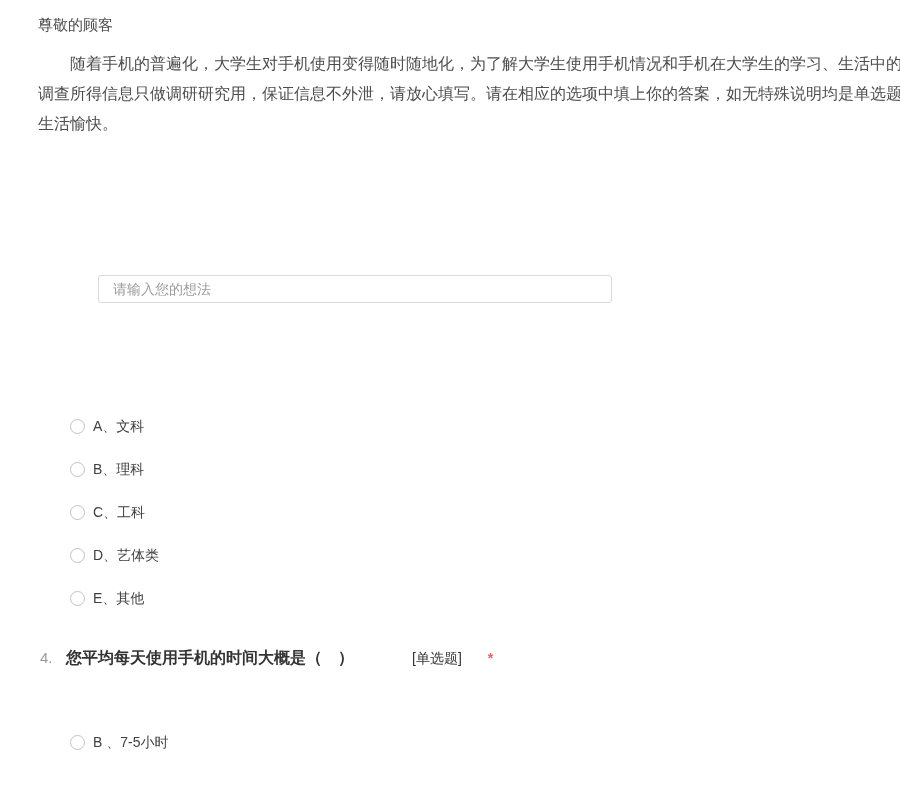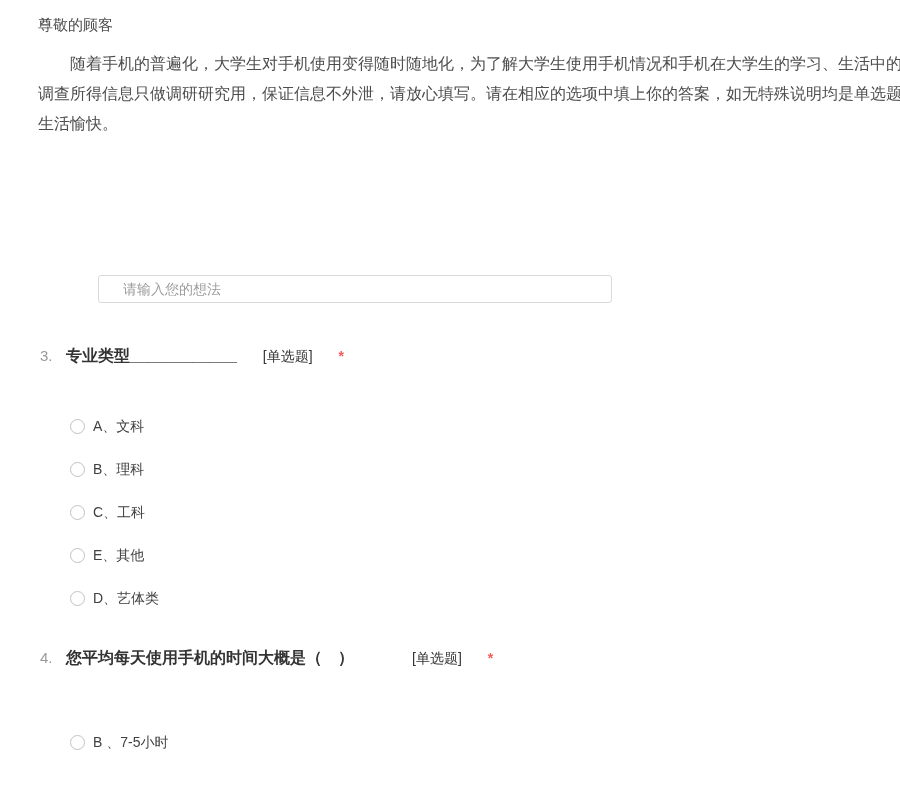--- a/index.html
+++ b/index.html
@@ -76,21 +76,21 @@
 
   .text-input {
     position: absolute;
     top: 275px;
     left: 98px;
     width: 514px;
     height: 28px;
     box-sizing: border-box;
     border: 1px solid #d9d9d9;
     border-radius: 3px;
-    padding: 0 24px;
+    padding: 0 14px;
     font-family: "Liberation Sans", "DejaVu Sans", sans-serif;
     font-size: 14px;
     color: #333333;
     outline: none;
     background: #ffffff;
   }
   .text-input::placeholder { color: #9c9c9c; opacity: 1; }
 
   .options {
     position: absolute;
@@ -132,44 +132,41 @@
 
   <div class="intro">
     <div class="intro-line indent">随着手机的普遍化，大学生对手机使用变得随时随地化，为了解大学生使用手机情况和手机在大学生的学习、生活中的</div>
     <div class="intro-line">调查所得信息只做调研研究用，保证信息不外泄，请放心填写。请在相应的选项中填上你的答案，如无特殊说明均是单选题</div>
     <div class="intro-line">生活愉快。</div>
   </div>
 
 
   <input type="text" class="text-input" placeholder="请输入您的想法" style="">
 
-  <div class="q-row q-row-3">
-    <span class="q-num">3.</span><span class="q-title">专业类型____________</span><span class="q-tag">[单选题]</span><span class="q-req">*</span>
-  </div>
 
   <ul class="options options-q3">
     <li class="option">
       <span class="radio"></span>
       <span class="option-label">A、文科</span>
     </li>
     <li class="option">
       <span class="radio"></span>
       <span class="option-label">B、理科</span>
     </li>
     <li class="option">
       <span class="radio"></span>
       <span class="option-label">C、工科</span>
     </li>
     <li class="option">
       <span class="radio"></span>
-      <span class="option-label">E、其他</span>
+      <span class="option-label">D、艺体类</span>
     </li>
     <li class="option">
       <span class="radio"></span>
-      <span class="option-label">D、艺体类</span>
+      <span class="option-label">E、其他</span>
     </li>
   </ul>
 
   <div class="q-row q-row-4">
     <span class="q-num">4.</span><span class="q-title">您平均每天使用手机的时间大概是（　）</span><span class="q-tag">[单选题]</span><span class="q-req">*</span>
   </div>
 
   <ul class="options options-q4">
     <li class="option">
       <span class="radio"></span>

